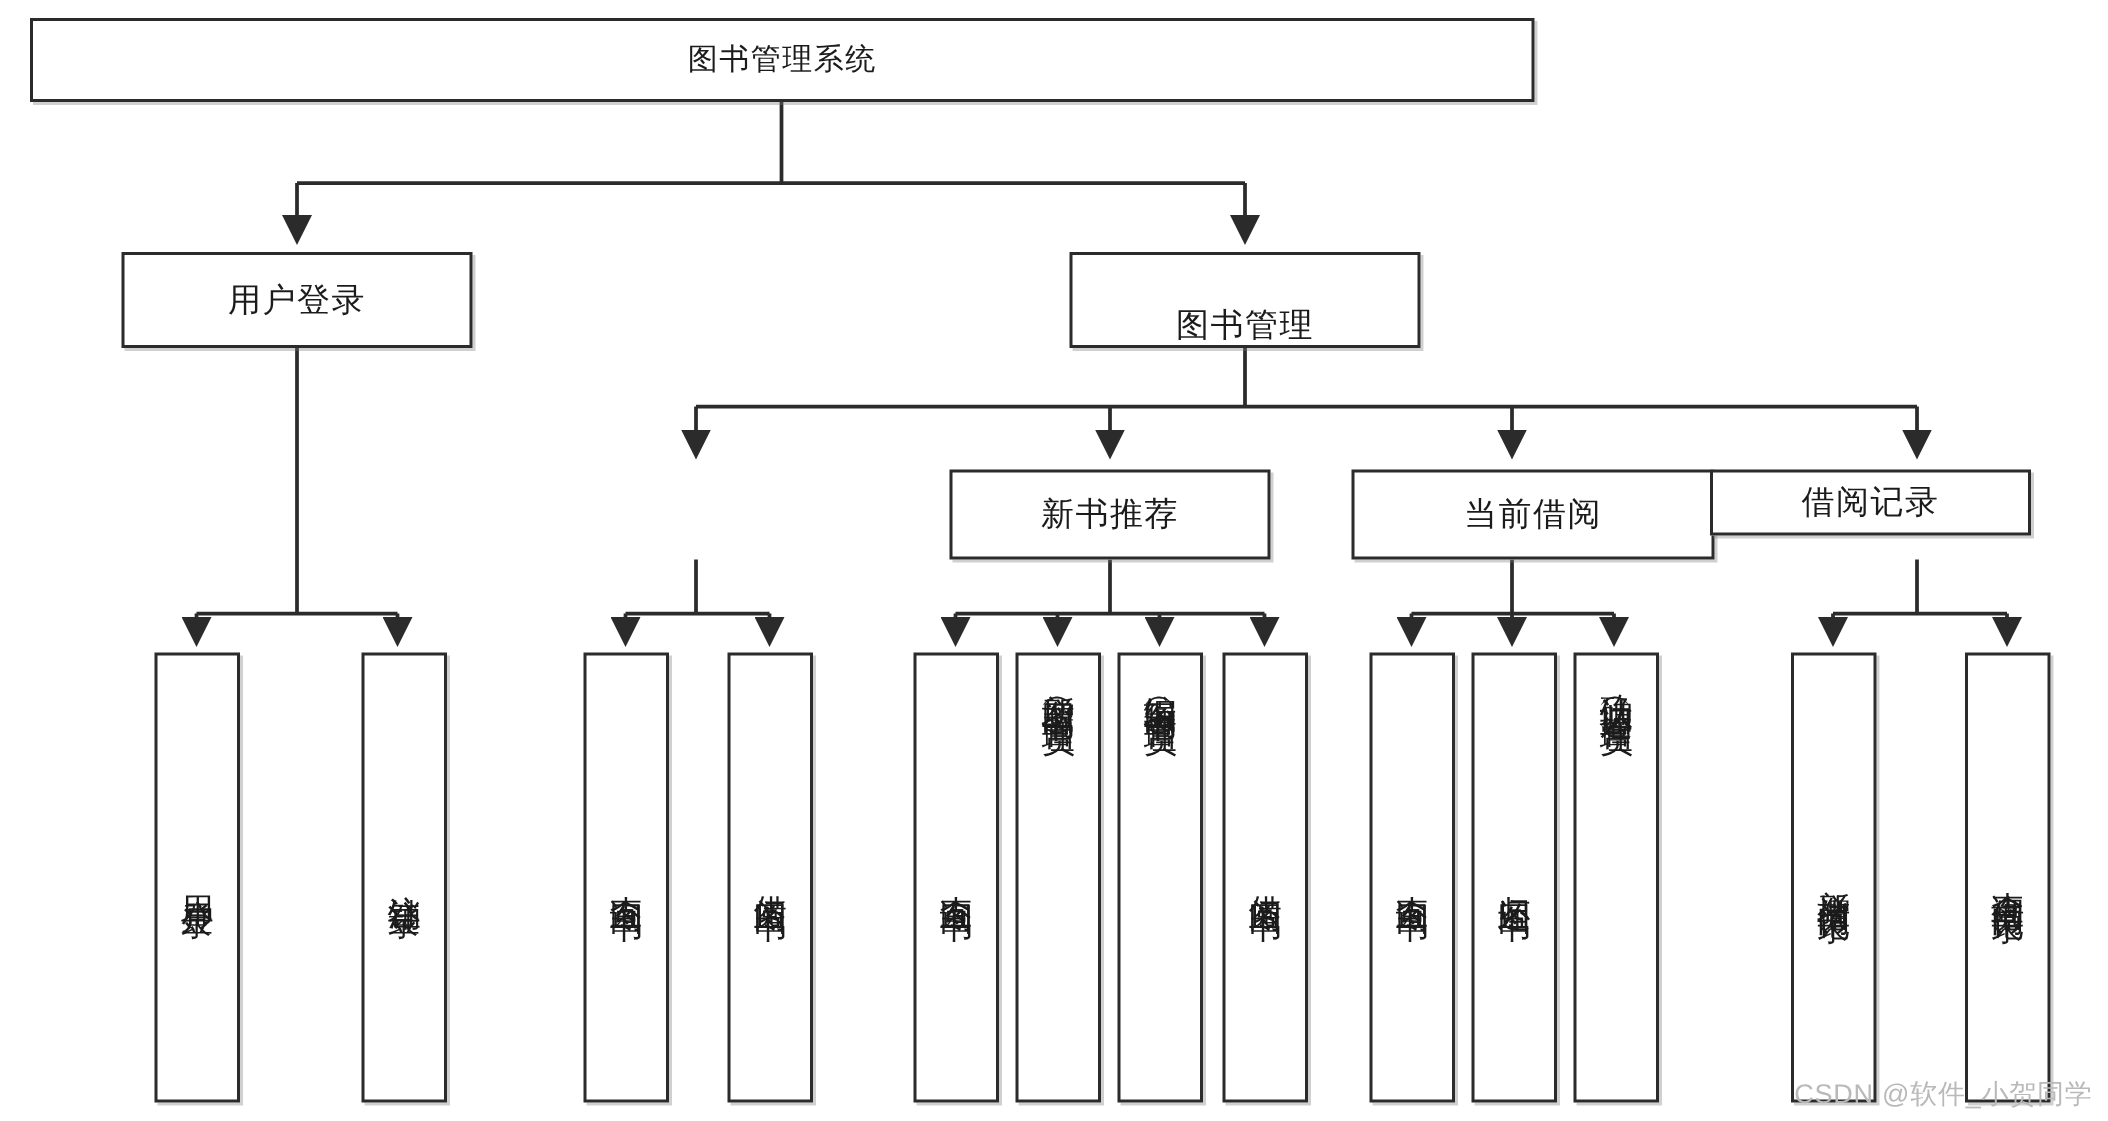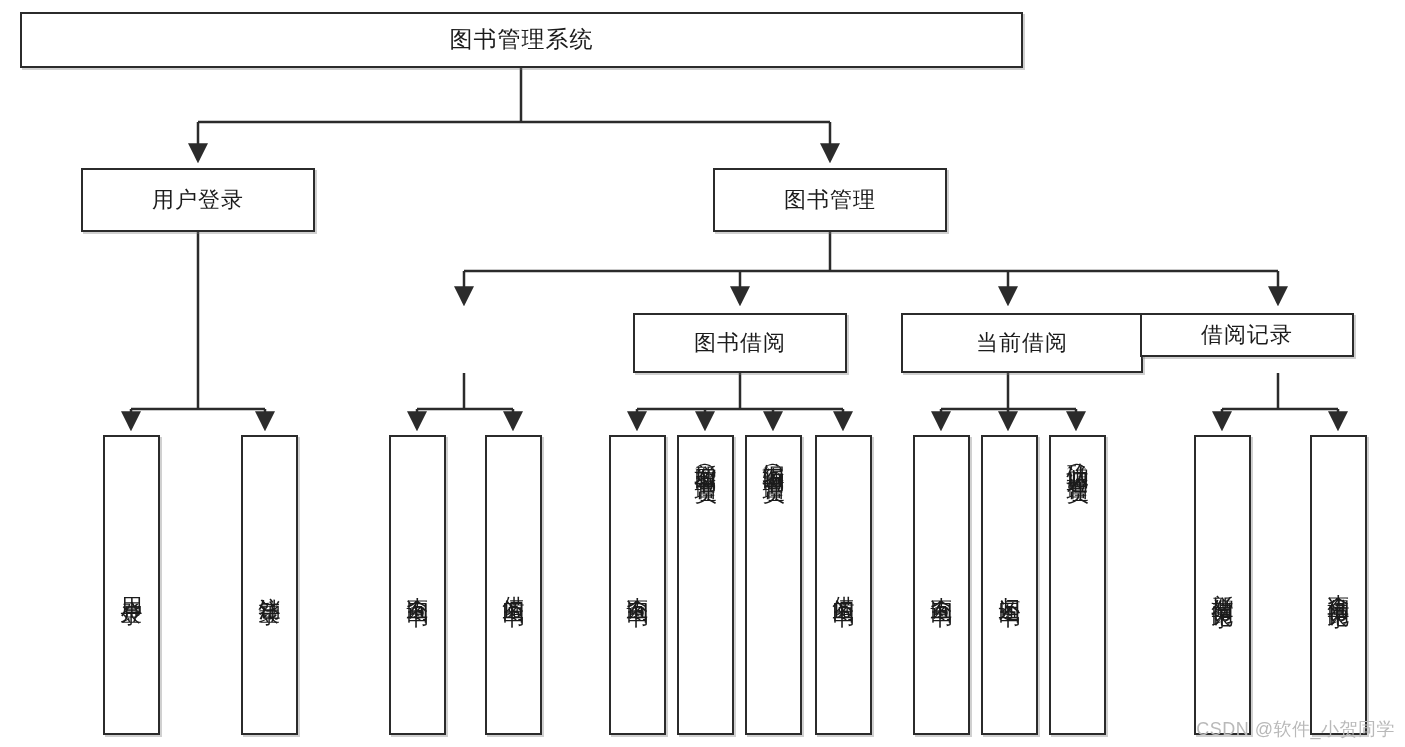--- a/index.html
+++ b/index.html
@@ -40,21 +40,21 @@
     display: block;
     text-align: center;
     letter-spacing: 1px;
   }
   .node.horiz .label {
     font-size: 22px;
     line-height: 1.2;
     white-space: nowrap;
   }
   .node.root .label {
-    font-size: 23px;
+    font-size: 20px;
   }
   .node.leaf {
     align-items: flex-start;
     padding-top: 8px;
   }
   .node.leaf .label {
     writing-mode: vertical-rl;
     text-orientation: upright;
     font-size: 22px;
     line-height: 1.28;
@@ -131,26 +131,26 @@
     </g>
   </svg>
 
   <div class="node horiz root" style="left:20px; top:12px; width:1003px; height:56px;">
     <span class="label">图书管理系统</span>
   </div>
 
   <div class="node horiz" style="left:81px; top:168px; width:234px; height:64px;">
     <span class="label">用户登录</span>
   </div>
-  <div class="node horiz" style="left:713px; top:168px; width:234px; height:64px;">
+  <div class="node horiz" style="left:713px; top:168px; width:234px; height:64px;align-items:flex-end;">
     <span class="label">图书管理</span>
   </div>
 
   <div class="node horiz" style="left:633px; top:313px; width:214px; height:60px;">
-    <span class="label">图书借阅</span>
+    <span class="label">新书推荐</span>
   </div>
   <div class="node horiz" style="left:901px; top:313px; width:242px; height:60px;">
     <span class="label">当前借阅</span>
   </div>
   <div class="node horiz" style="left:1140px; top:313px; width:214px; height:44px;">
     <span class="label">借阅记录</span>
   </div>
 
   <div class="node leaf center" style="left:103px; top:435px; width:57px; height:300px;">
     <span class="label">用户登录</span>

